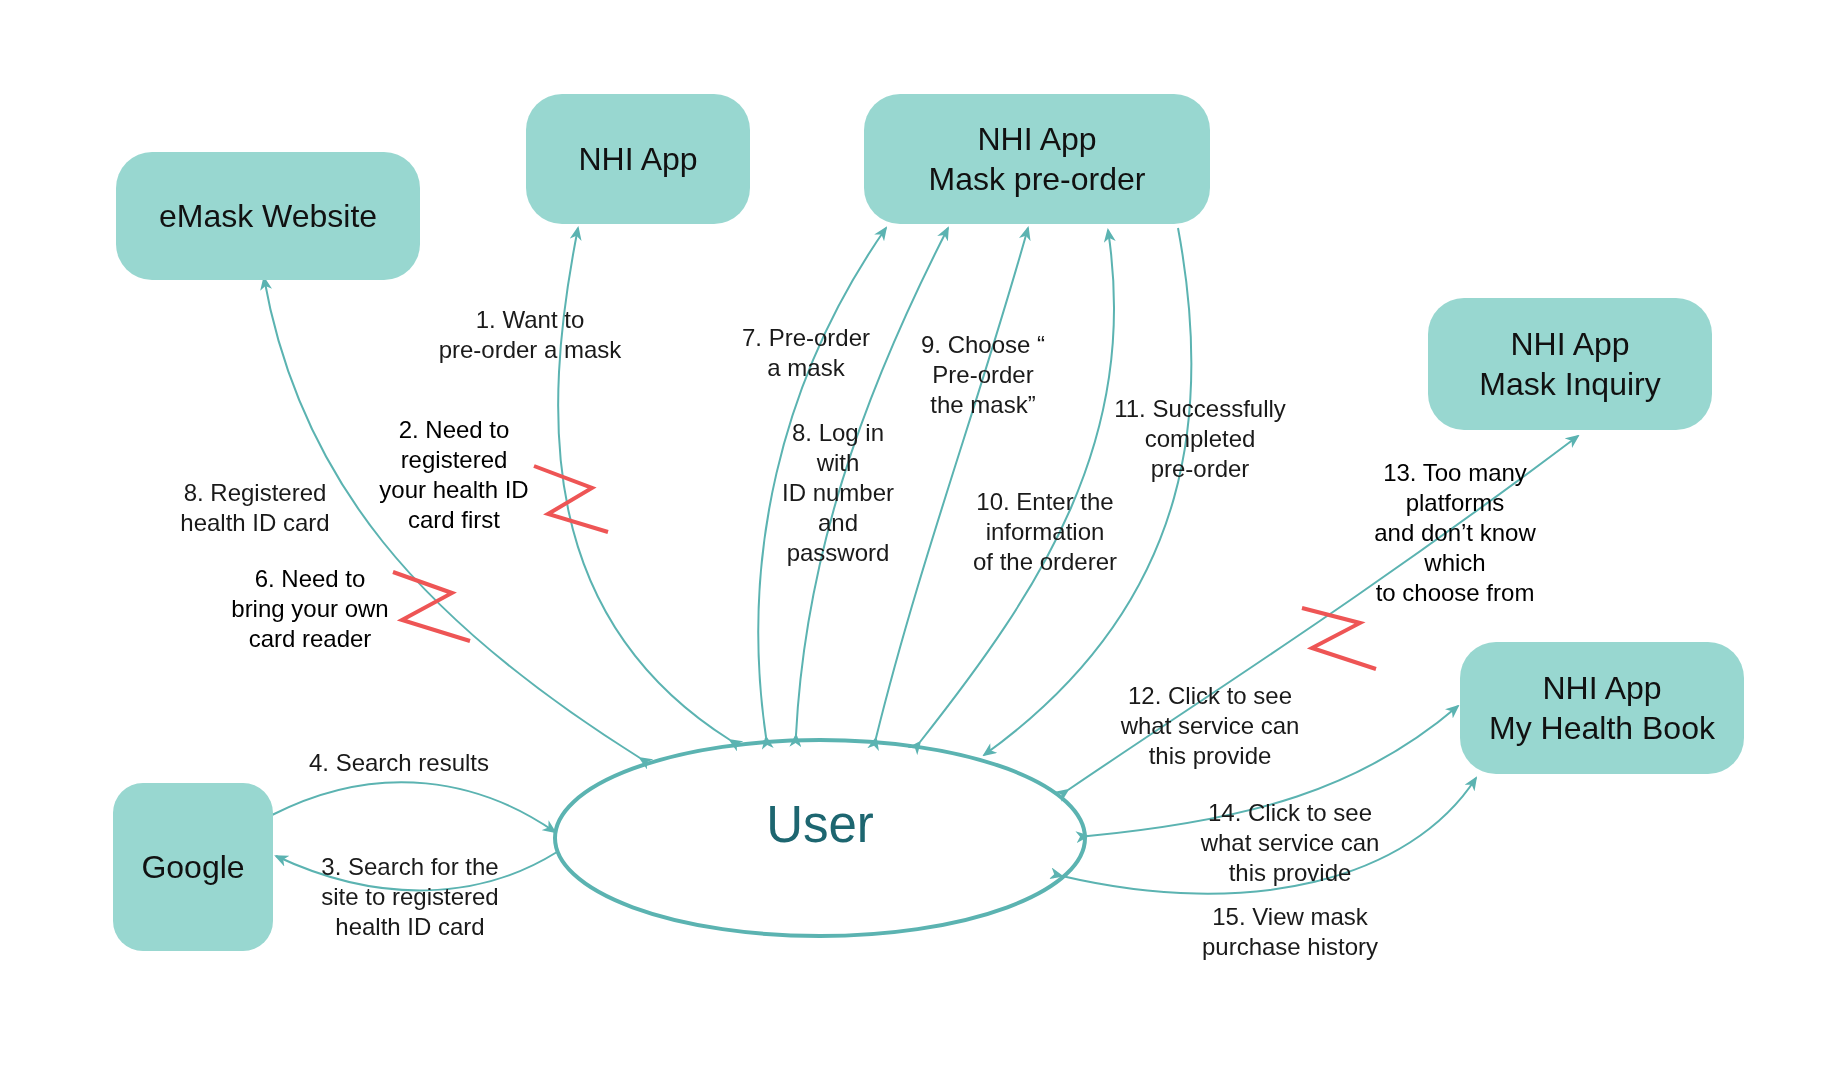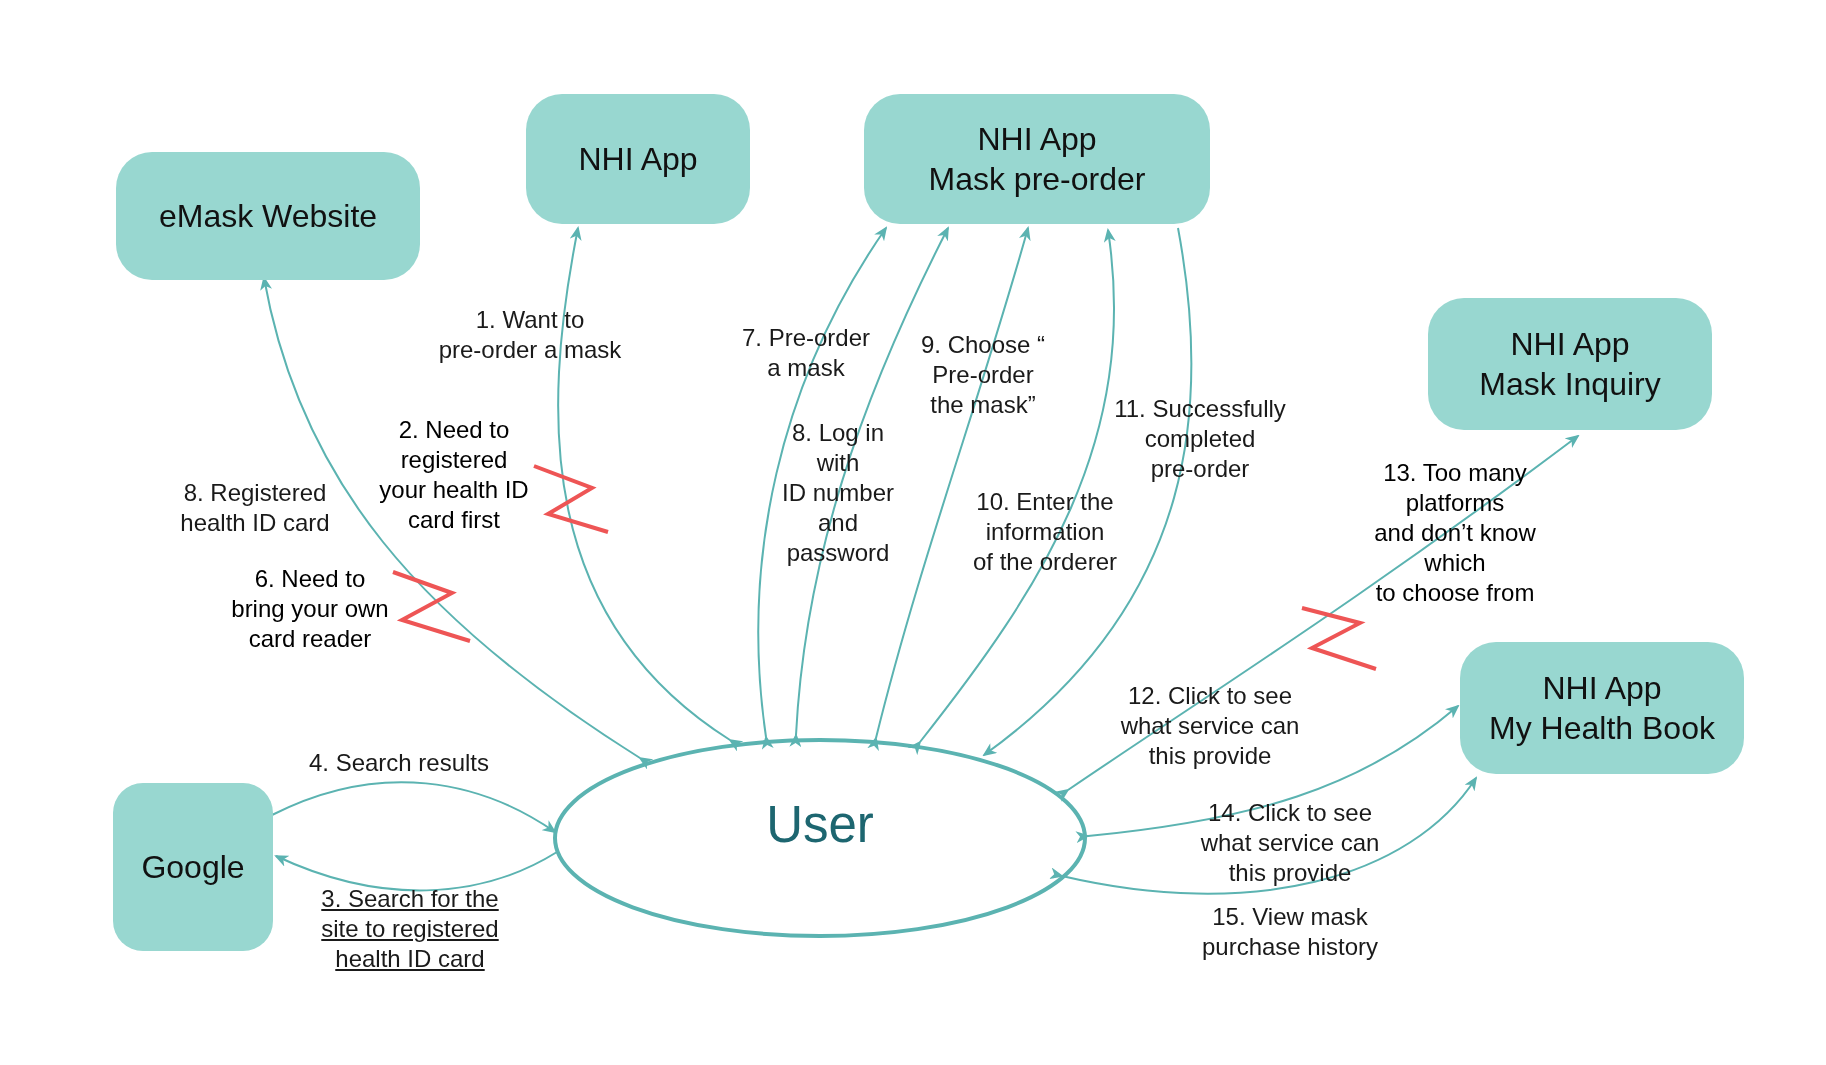--- a/index.html
+++ b/index.html
@@ -71,21 +71,21 @@
 <div class="node" style="left:113px;top:783px;width:160px;height:168px;border-radius:30px;">Google</div>
 
 <div class="user-text" style="left:700px;top:795px;width:240px;">User</div>
 
 <div class="label" style="left:410px;top:305px;width:240px;">1. Want to
 pre-order a mask</div>
 <div class="label pain" style="left:364px;top:415px;width:180px;">2. Need to
 registered
 your health ID
 card first</div>
-<div class="label" style="left:300px;top:884px;width:220px;text-decoration:underline;">3. Search for the
+<div class="label" style="left:300px;top:852px;width:220px;">3. Search for the
 site to registered
 health ID card</div>
 <div class="label" style="left:284px;top:748px;width:230px;">4. Search results</div>
 <div class="label" style="left:160px;top:478px;width:190px;">8. Registered
 health ID card</div>
 <div class="label pain" style="left:210px;top:564px;width:200px;">6. Need to
 bring your own
 card reader</div>
 <div class="label" style="left:716px;top:323px;width:180px;">7. Pre-order
 a mask</div>

